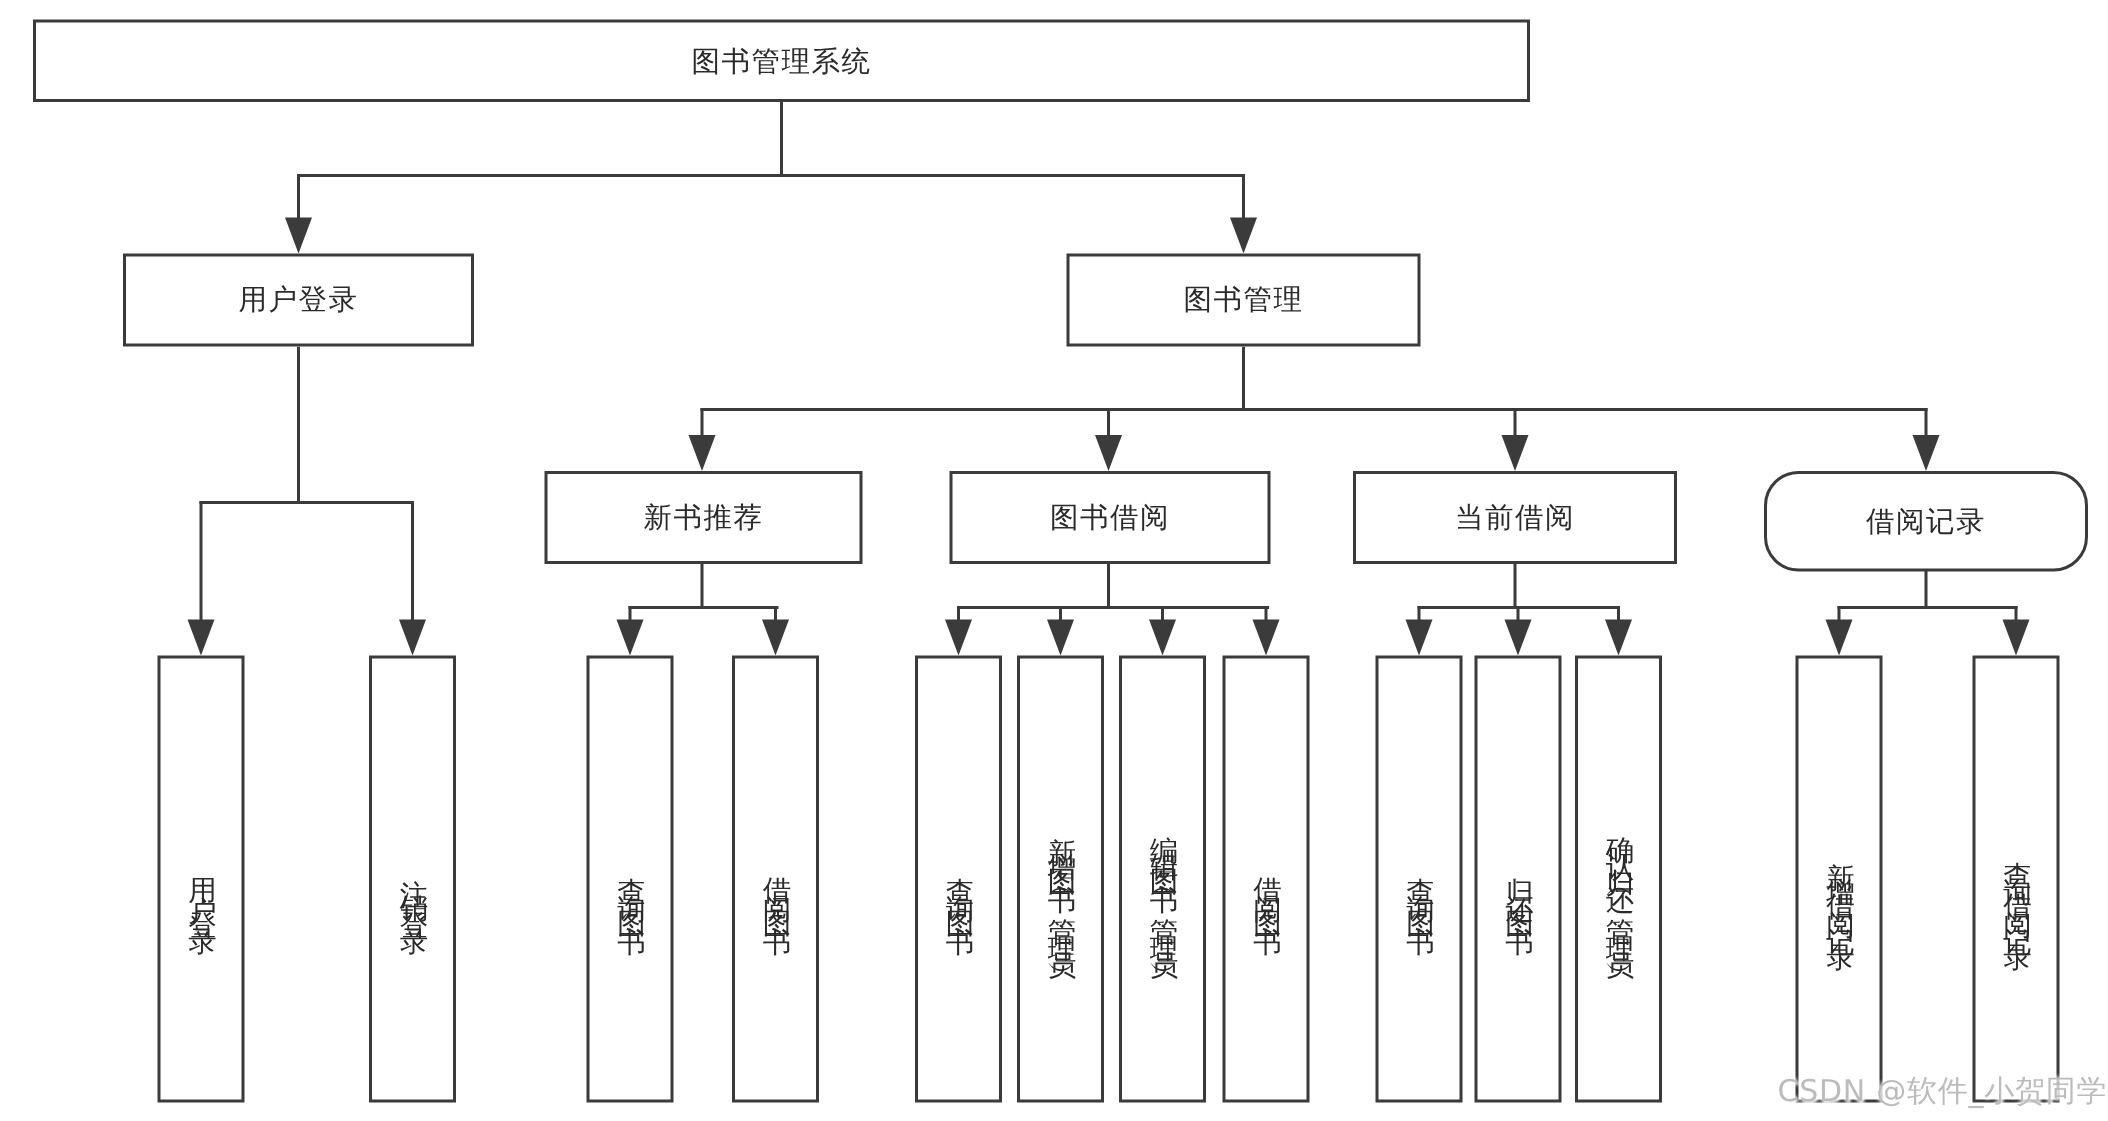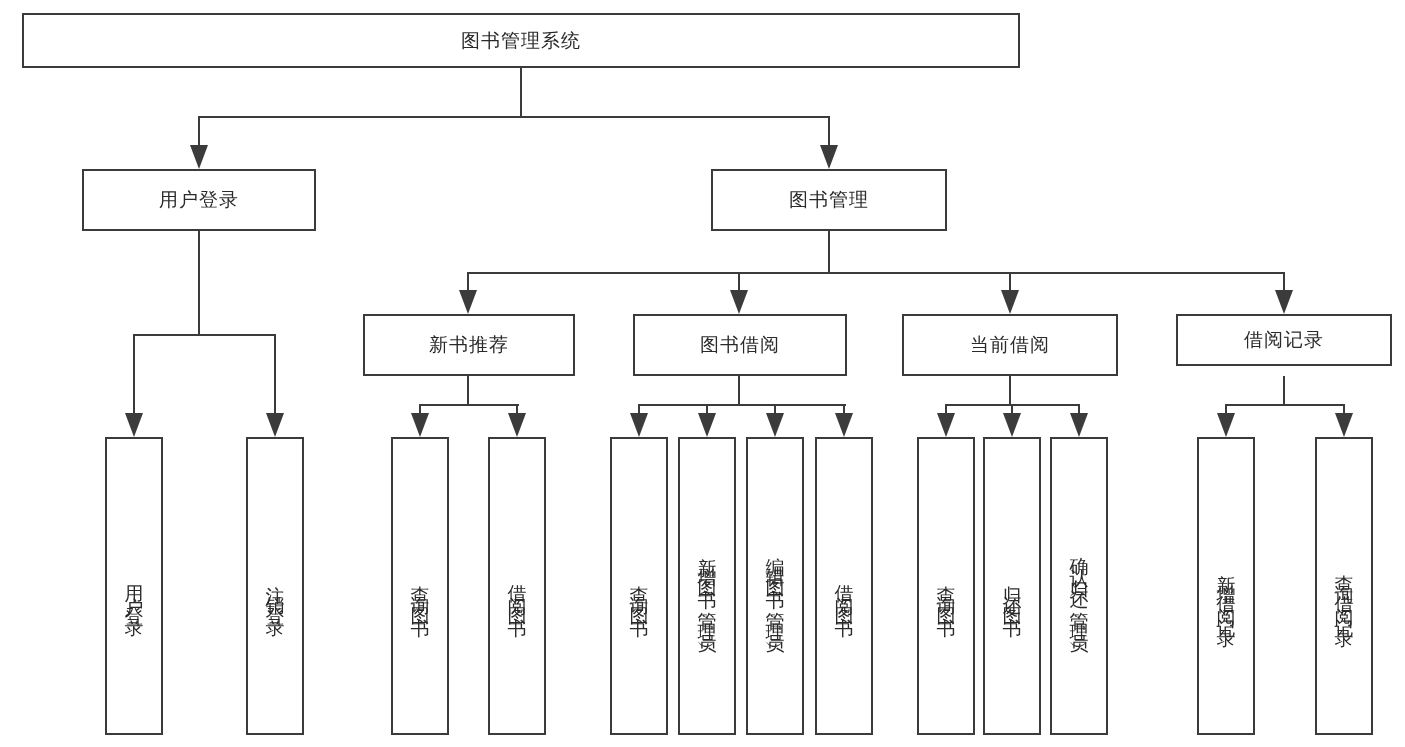--- a/index.html
+++ b/index.html
@@ -113,21 +113,21 @@
   </div>
 
   <div class="node" style="left:902px;top:314px;width:216px;height:62px;">
     <span>当前借阅</span>
   </div>
 
   <div class="node" style="left:633px;top:314px;width:214px;height:62px;">
     <span>图书借阅</span>
   </div>
 
-  <div class="node" style="left:1176px;top:314px;width:216px;height:52px;">
+  <div class="node" style="left:1176px;top:314px;width:216px;height:67px;border-radius:23px;">
     <span>借阅记录</span>
   </div>
 
   <div class="node leaf" style="left:105px;">
     <span class="vtext">用户登录</span>
   </div>
   <div class="node leaf" style="left:246px;">
     <span class="vtext">注销登录</span>
   </div>
 
@@ -161,14 +161,15 @@
     <span class="vtext">确认归还（管理员）</span>
   </div>
 
   <div class="node leaf" style="left:1197px;">
     <span class="vtext">新增借阅记录</span>
   </div>
   <div class="node leaf" style="left:1315px;">
     <span class="vtext">查询借阅记录</span>
   </div>
 
+  <div class="watermark">CSDN @软件_小贺同学</div>
 
 </div>
 
 </body></html>

